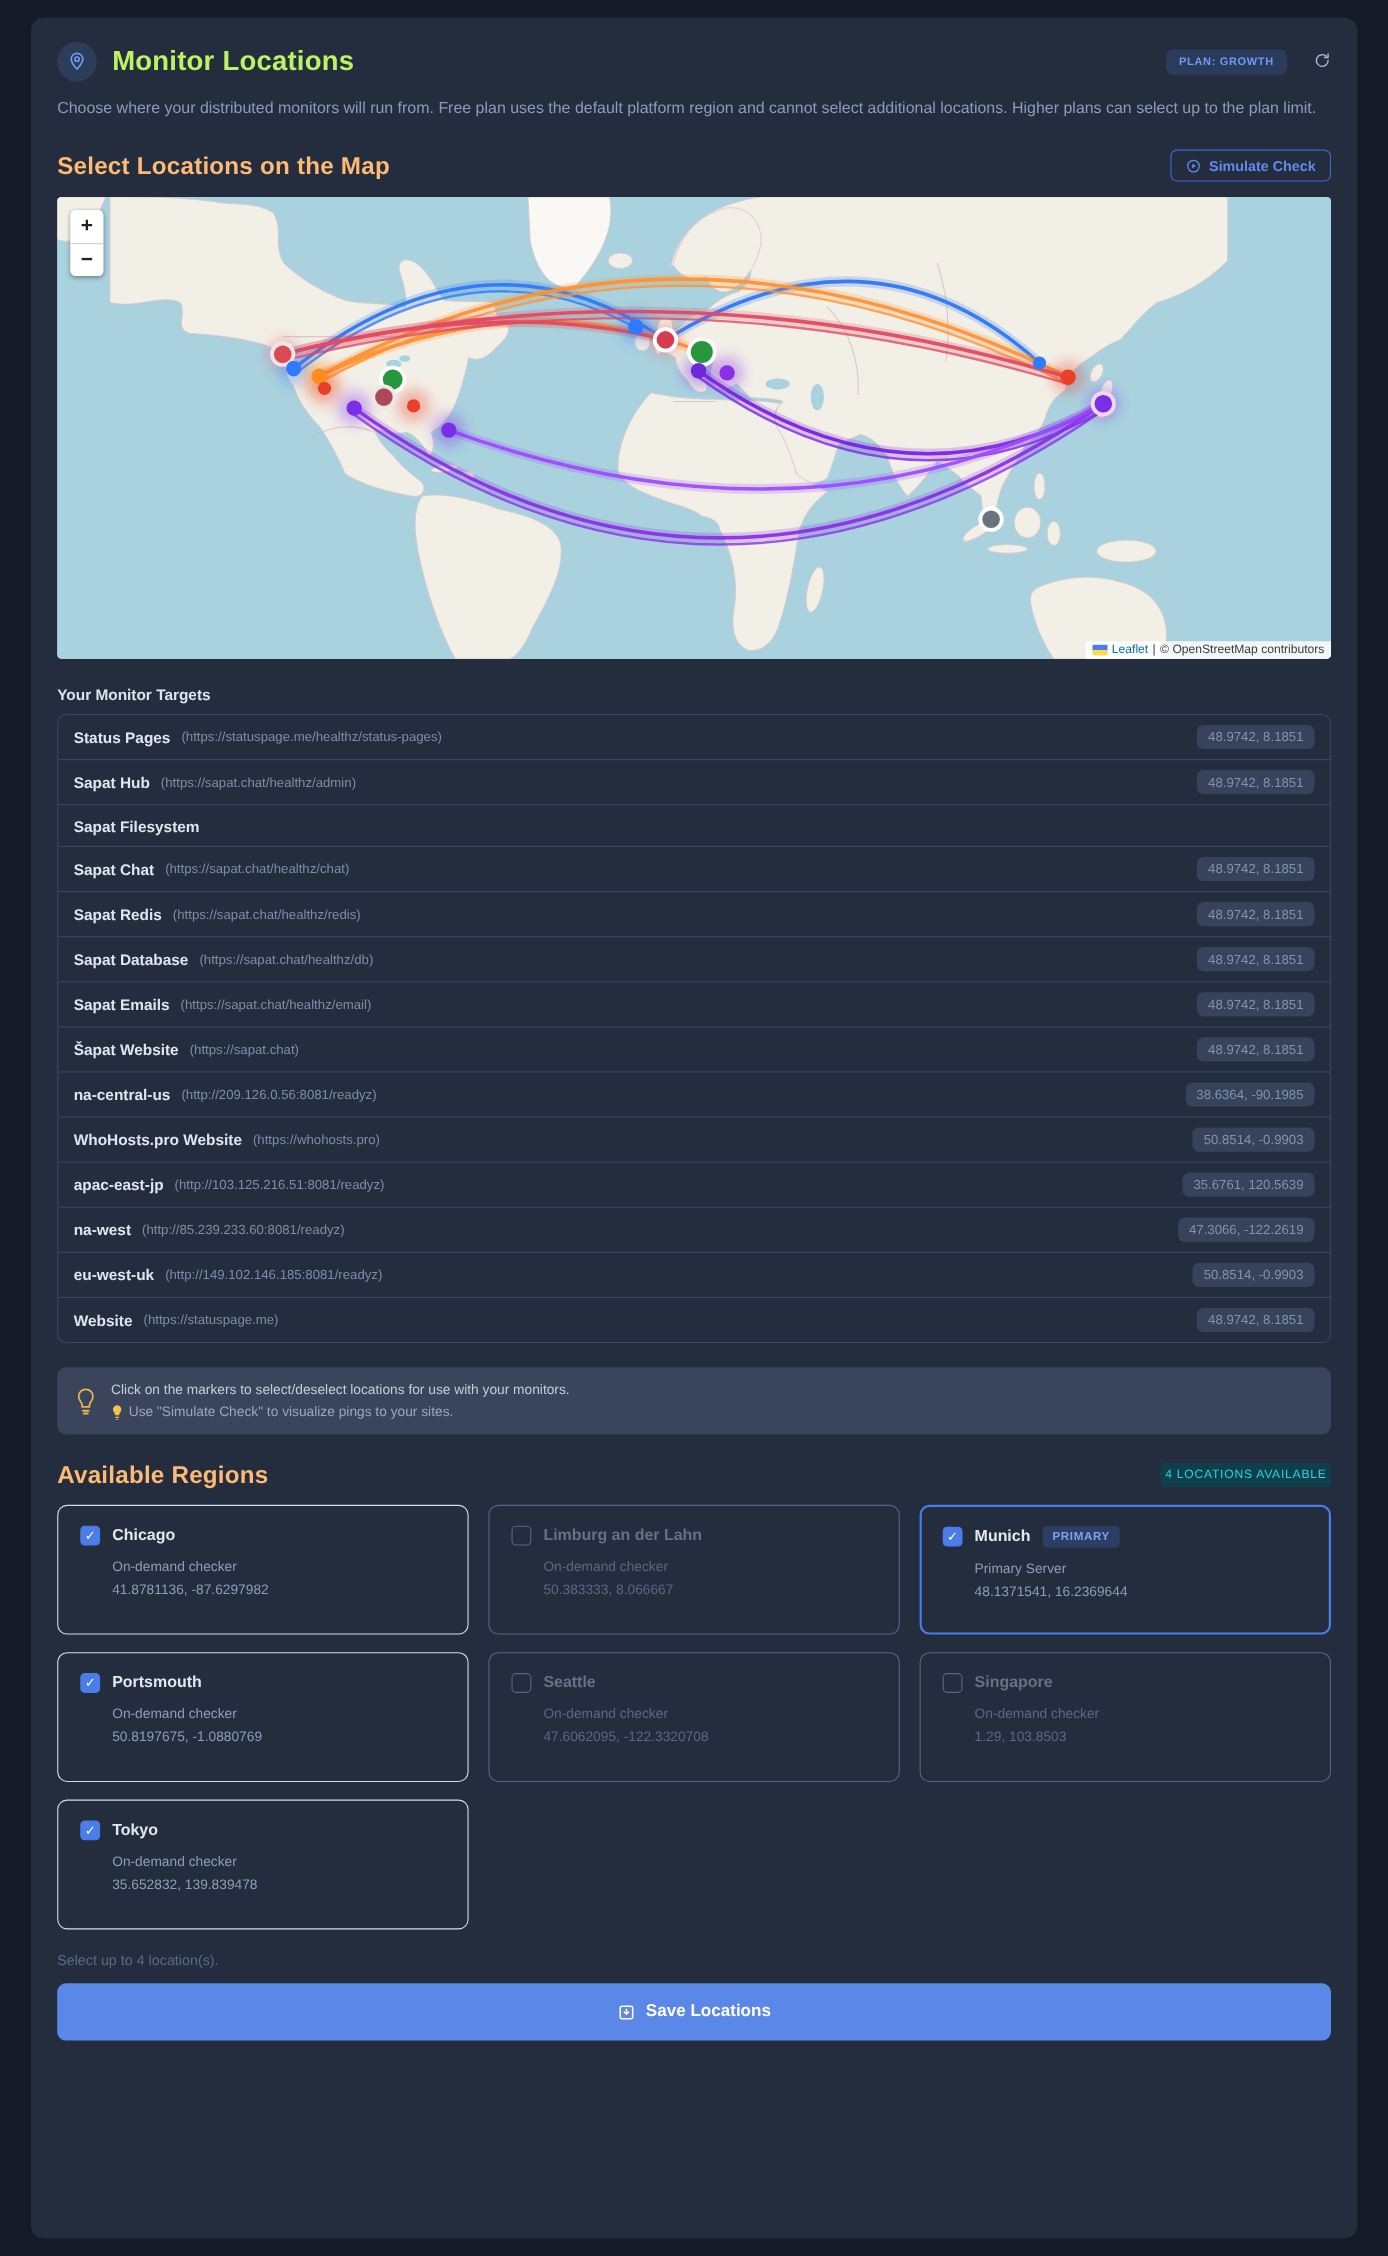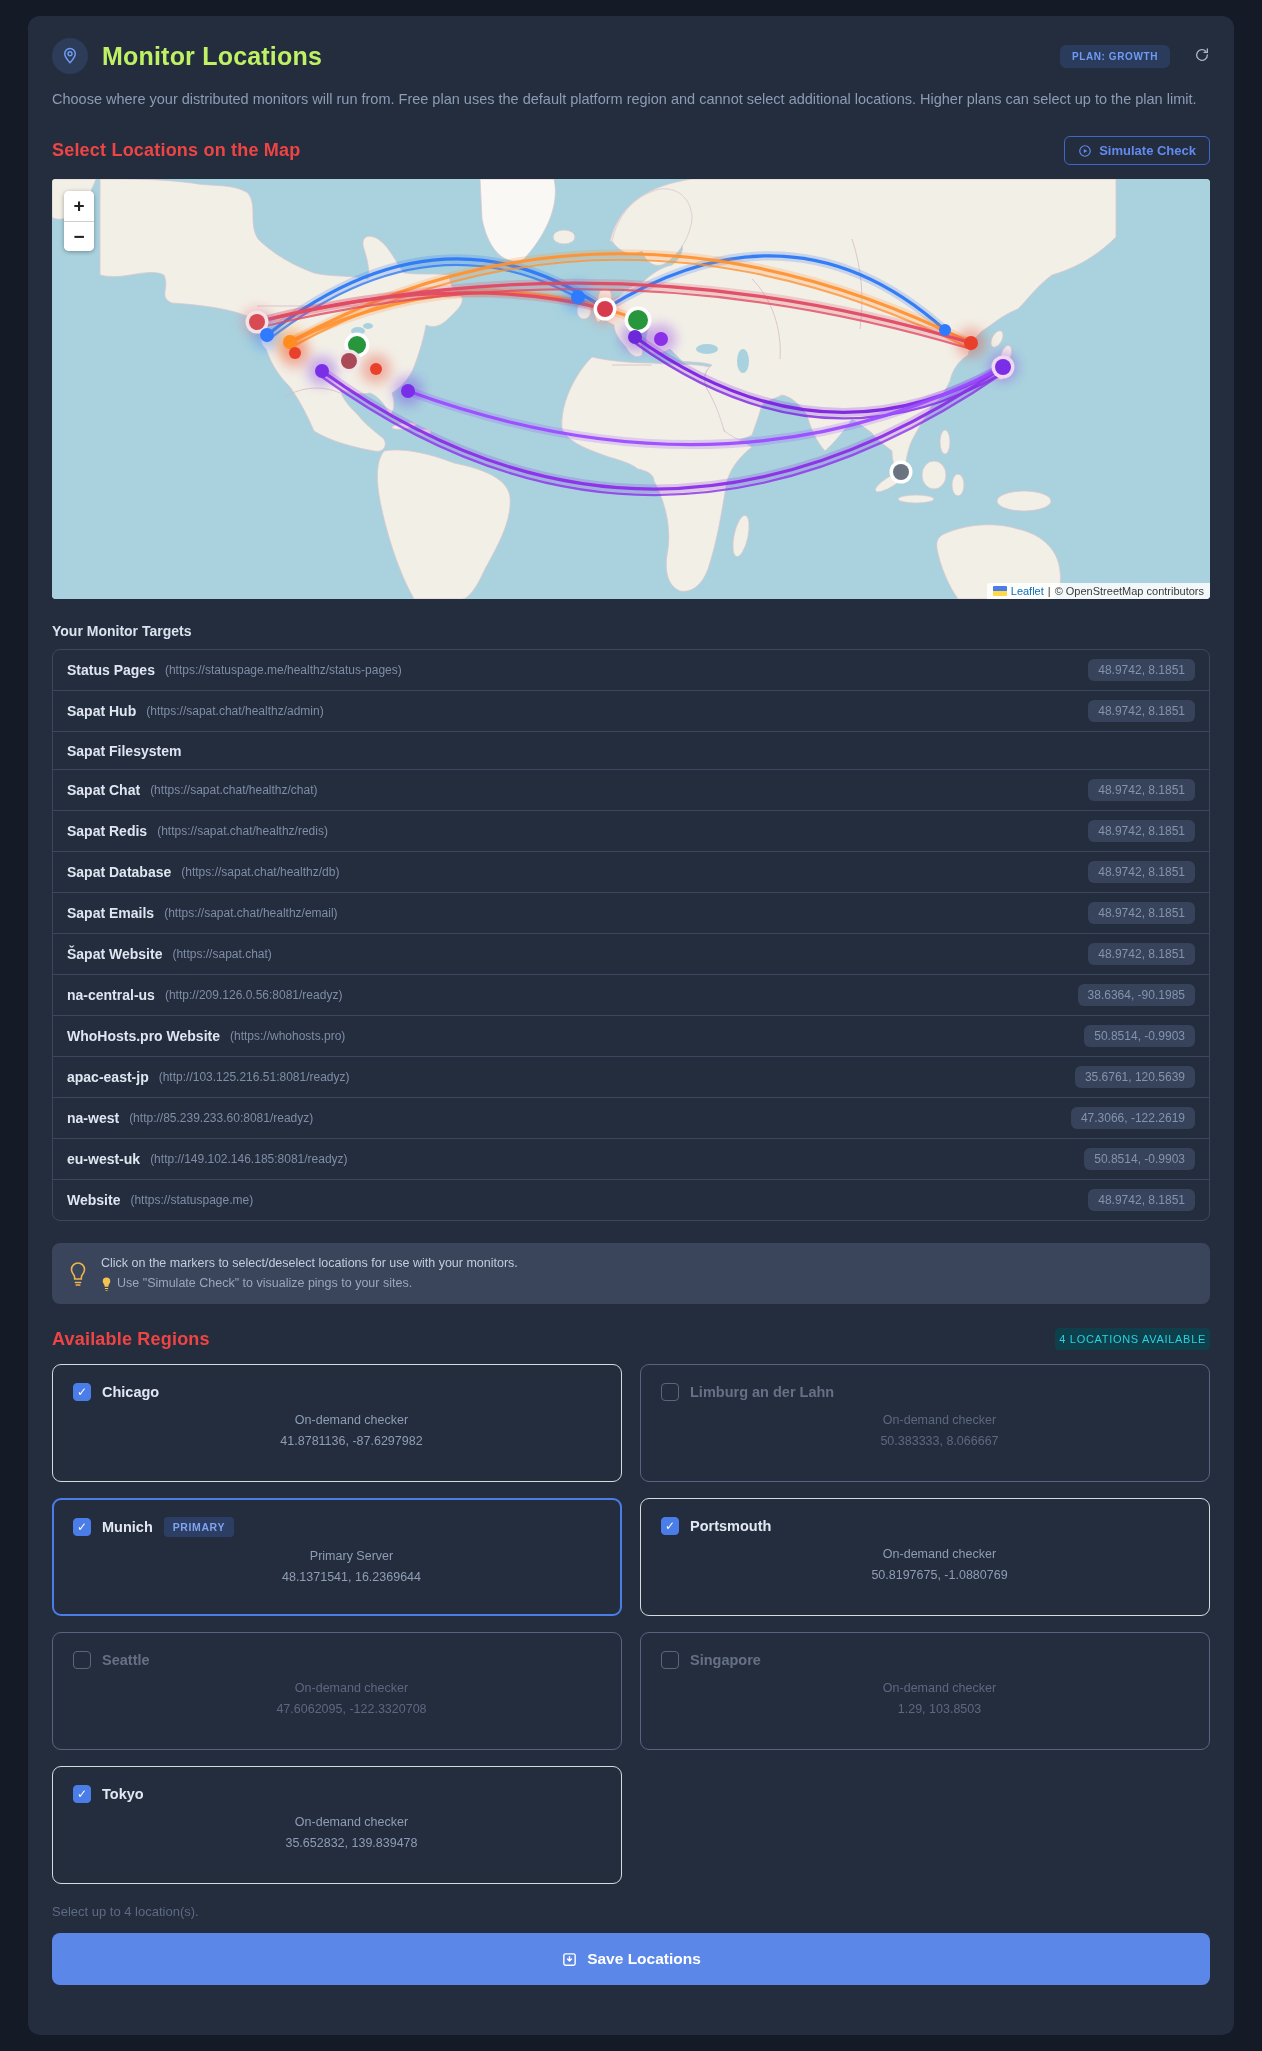--- a/index.html
+++ b/index.html
@@ -10,21 +10,21 @@
   
   .hdr-row { display:flex; align-items:center; gap:14px; }
   .hdr-icon { width:36px; height:36px; border-radius:50%; background:#2d3c58; display:flex; align-items:center; justify-content:center; flex:none; }
   .hdr-title { font-size:25px; font-weight:700; letter-spacing:.2px; color:#bef264; flex:1; }
   .plan-badge { background:#2b3b5c; color:#6f9bf5; font-size:10px; font-weight:700; letter-spacing:.6px; padding:6px 12px; border-radius:6px; }
   .refresh-btn { background:none; border:none; cursor:pointer; margin-left:10px; display:flex; }
   .desc { margin-top:14px; font-size:14.5px; line-height:1.55; color:#8c9cb5; max-width:1170px; }
 
   
   .sec-row { display:flex; align-items:center; justify-content:space-between; margin-top:26px; margin-bottom:14px; }
-  .sec-title { font-size:18px; font-weight:700; color:#ef4444; letter-spacing:.2px; }
+  .sec-title { font-size:22px; font-weight:700; color:#fdba74; letter-spacing:.2px; }
   .simulate-btn { display:flex; align-items:center; gap:7px; background:transparent; border:1px solid #3f66cc; color:#628af0; font-size:13px; font-weight:600; padding:6px 13px; border-radius:6px; cursor:pointer; font-family:inherit; }
 
   
   .map-wrap { position:relative; width:1158px; height:420px; border-radius:4px; overflow:hidden; background:#a9d2de; }
   .map-svg { position:absolute; inset:0; }
   .zoom-ctrl { position:absolute; top:12px; left:12px; width:30px; background:#fff; border-radius:5px; box-shadow:0 1px 4px rgba(0,0,0,.35); overflow:hidden; z-index:5; }
   .zoom-btn { width:30px; height:30px; display:flex; align-items:center; justify-content:center; font-size:19px; font-weight:700; color:#222; cursor:pointer; background:#fff; border:none; font-family:inherit; }
   .zoom-btn + .zoom-btn { border-top:1px solid #cfcfcf; }
   .map-attrib { position:absolute; right:0; bottom:0; background:rgba(255,255,255,.85); font-size:11px; color:#3a3a3a; padding:2px 6px; display:flex; align-items:center; gap:4px; z-index:5; border-top-left-radius:3px; }
   .map-attrib a { color:#0d6fb8; text-decoration:none; }
@@ -41,21 +41,21 @@
   .t-coords { background:#37425b; color:#8493ad; font-size:12px; padding:4px 10px; border-radius:6px; white-space:nowrap; }
 
   
   .tip-box { margin-top:22px; background:#3a445a; border-radius:8px; padding:11px 16px; display:flex; align-items:center; gap:13px; }
   .tip-lines { font-size:12.5px; line-height:1.55; }
   .tip-line1 { color:#c3cddd; }
   .tip-line2 { color:#9aa7bd; display:flex; align-items:center; gap:5px; }
 
   
   .regions-badge { background:#0f3f4a; color:#27d3e2; font-size:11px; font-weight:400; letter-spacing:.7px; padding:5px 4px; border-radius:4px; }
-  .region-grid { display:grid; grid-template-columns:1fr 1fr; column-gap:18px; row-gap:16px; margin-top:6px;text-align:center; }
+  .region-grid { display:grid; grid-template-columns:1fr 1fr 1fr; column-gap:18px; row-gap:16px; margin-top:6px; }
   .region-card { border:1px solid #d7dbe1; border-radius:9px; padding:18px 20px; min-height:118px; background:transparent; cursor:pointer; }
   .region-card.primary { border:2px solid #4b7de8; padding:17px 19px; }
   .region-card.disabled { border-color:#596480; cursor:default; }
   .rc-top { display:flex; align-items:center; gap:11px; }
   .rc-check { width:18px; height:18px; border-radius:4px; border:1.5px solid #5a6680; display:flex; align-items:center; justify-content:center; flex:none; }
   .region-card.checked .rc-check { background:#4b7de8; border-color:#4b7de8; color:#fff; font-size:12px; font-weight:700; }
   .region-card.checked .rc-check::after { content:"✓"; }
   .rc-name { font-size:14.5px; font-weight:700; color:#e2e8f2; }
   .region-card.disabled .rc-name { color:#667186; }
   .rc-primary { background:#2c3e63; color:#7fa3ee; font-size:10.5px; font-weight:700; letter-spacing:.6px; padding:4px 9px; border-radius:4px; }

